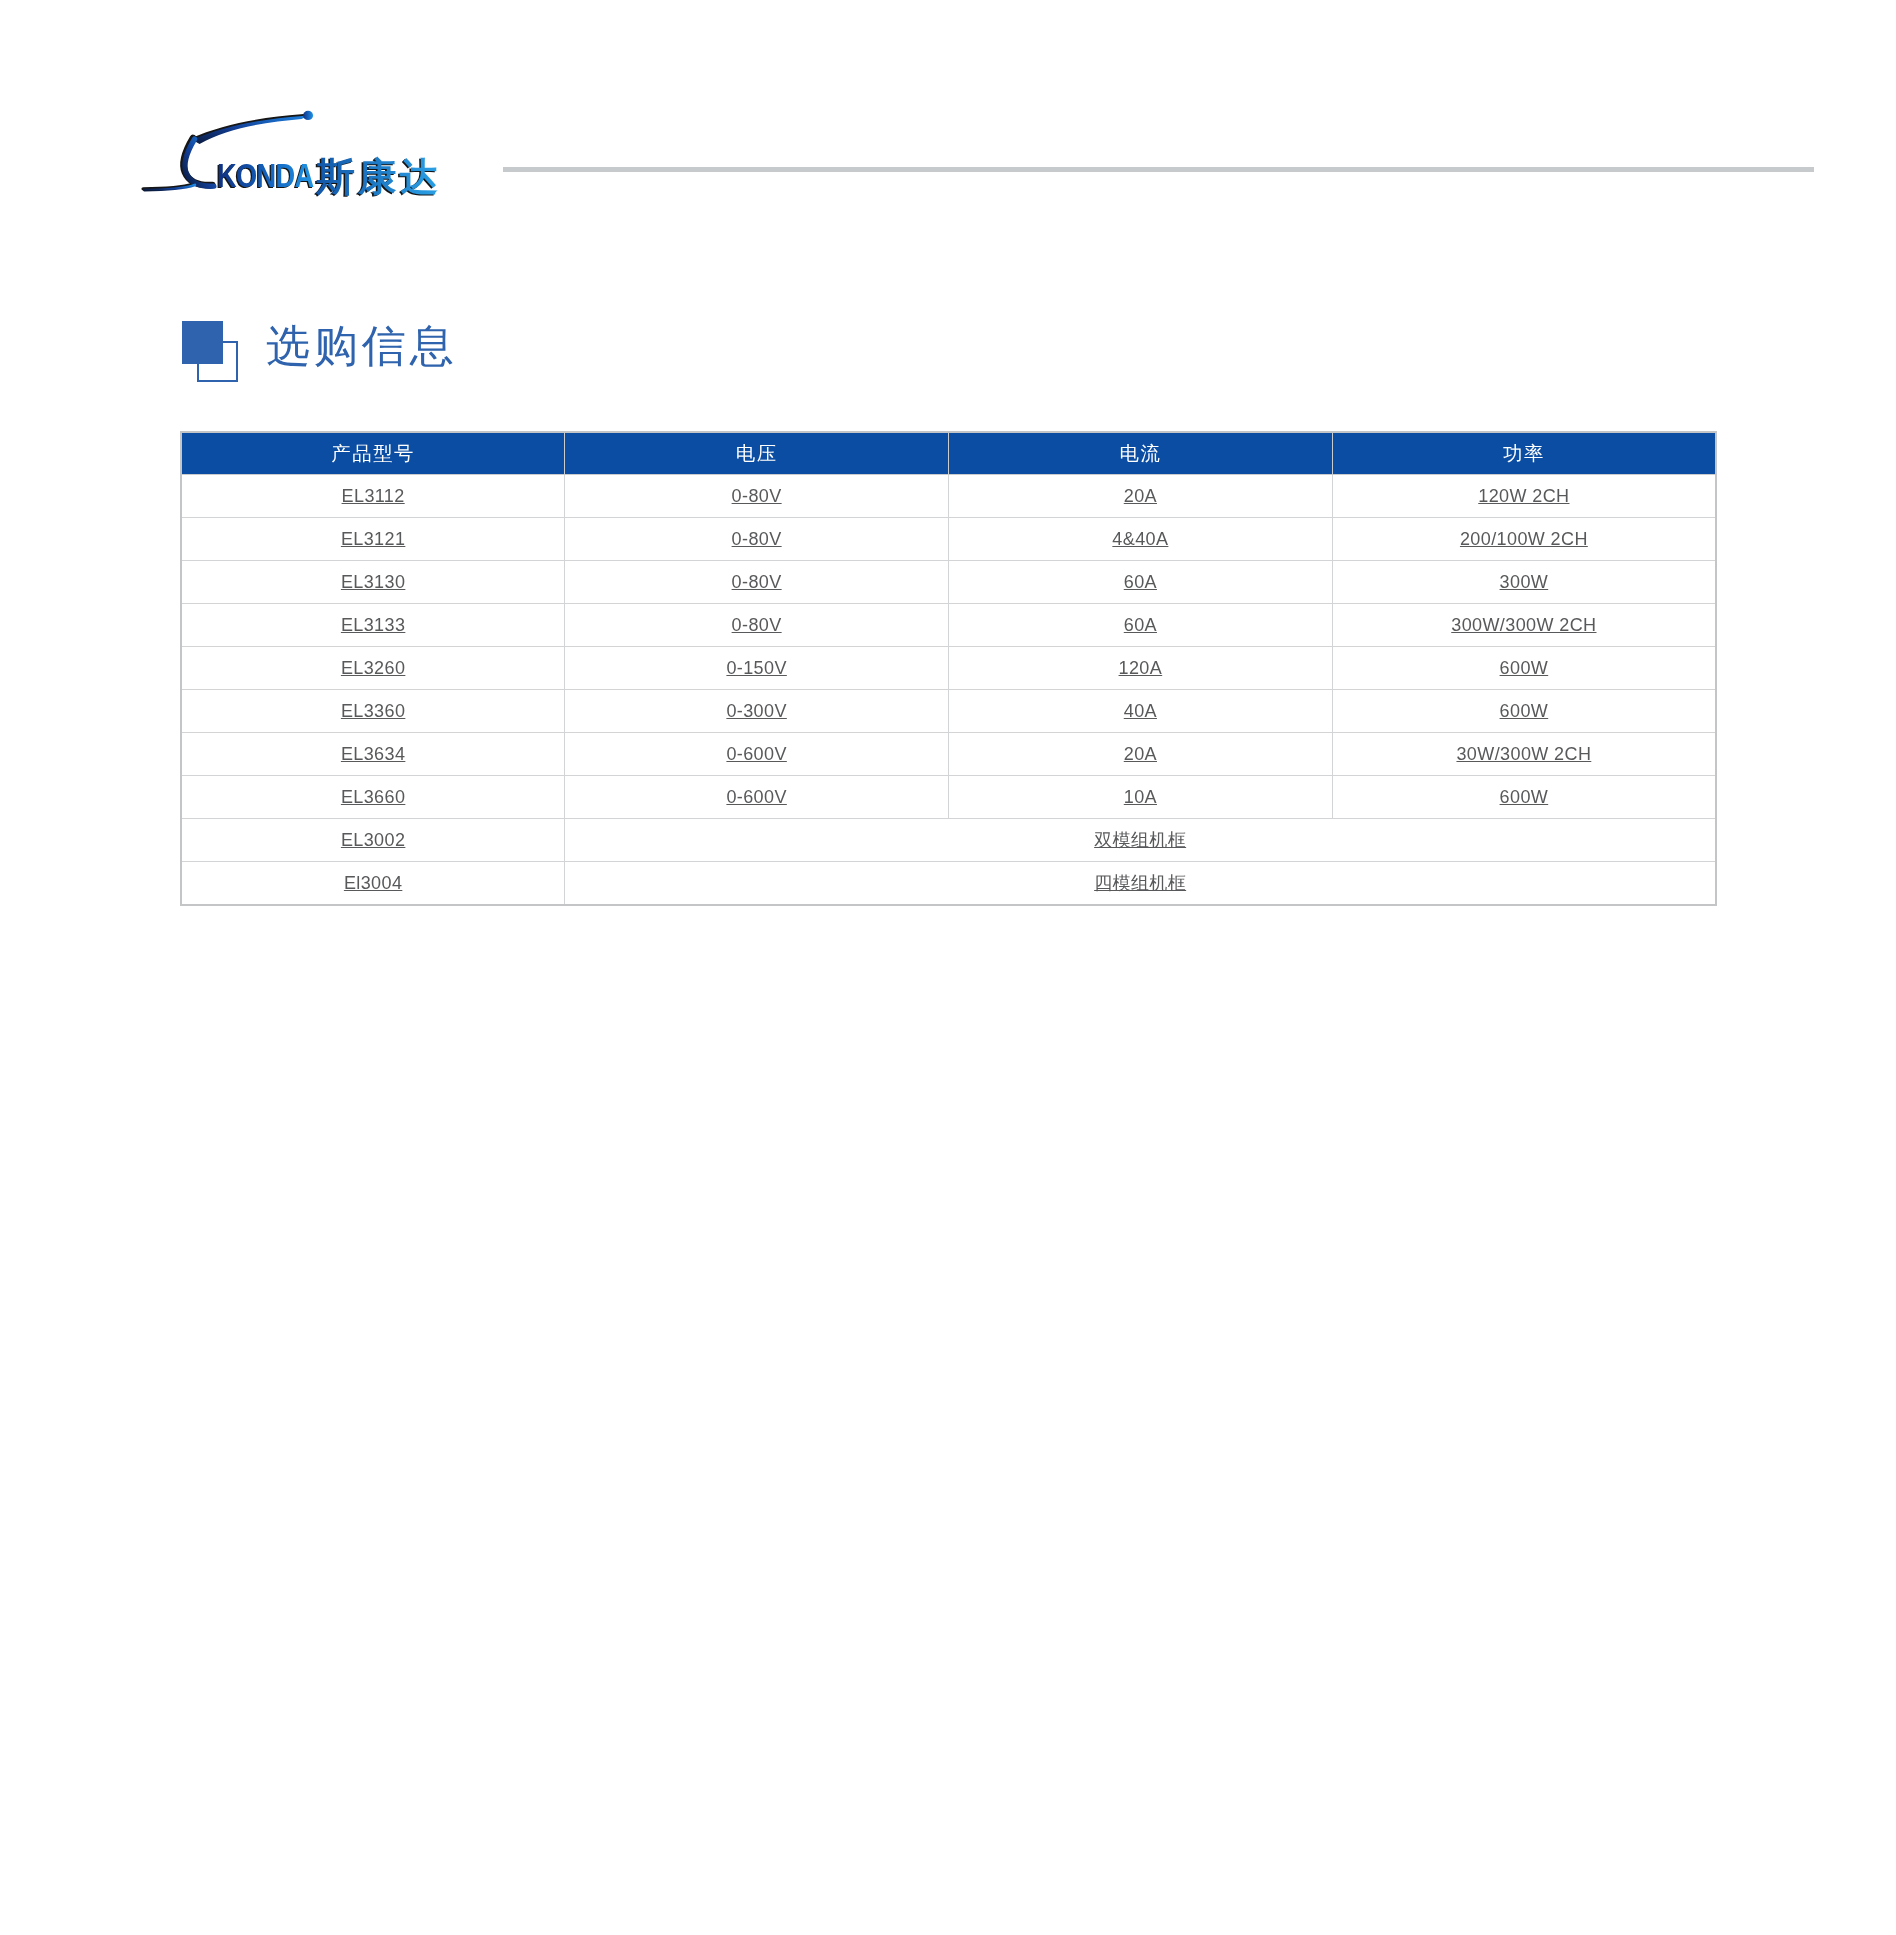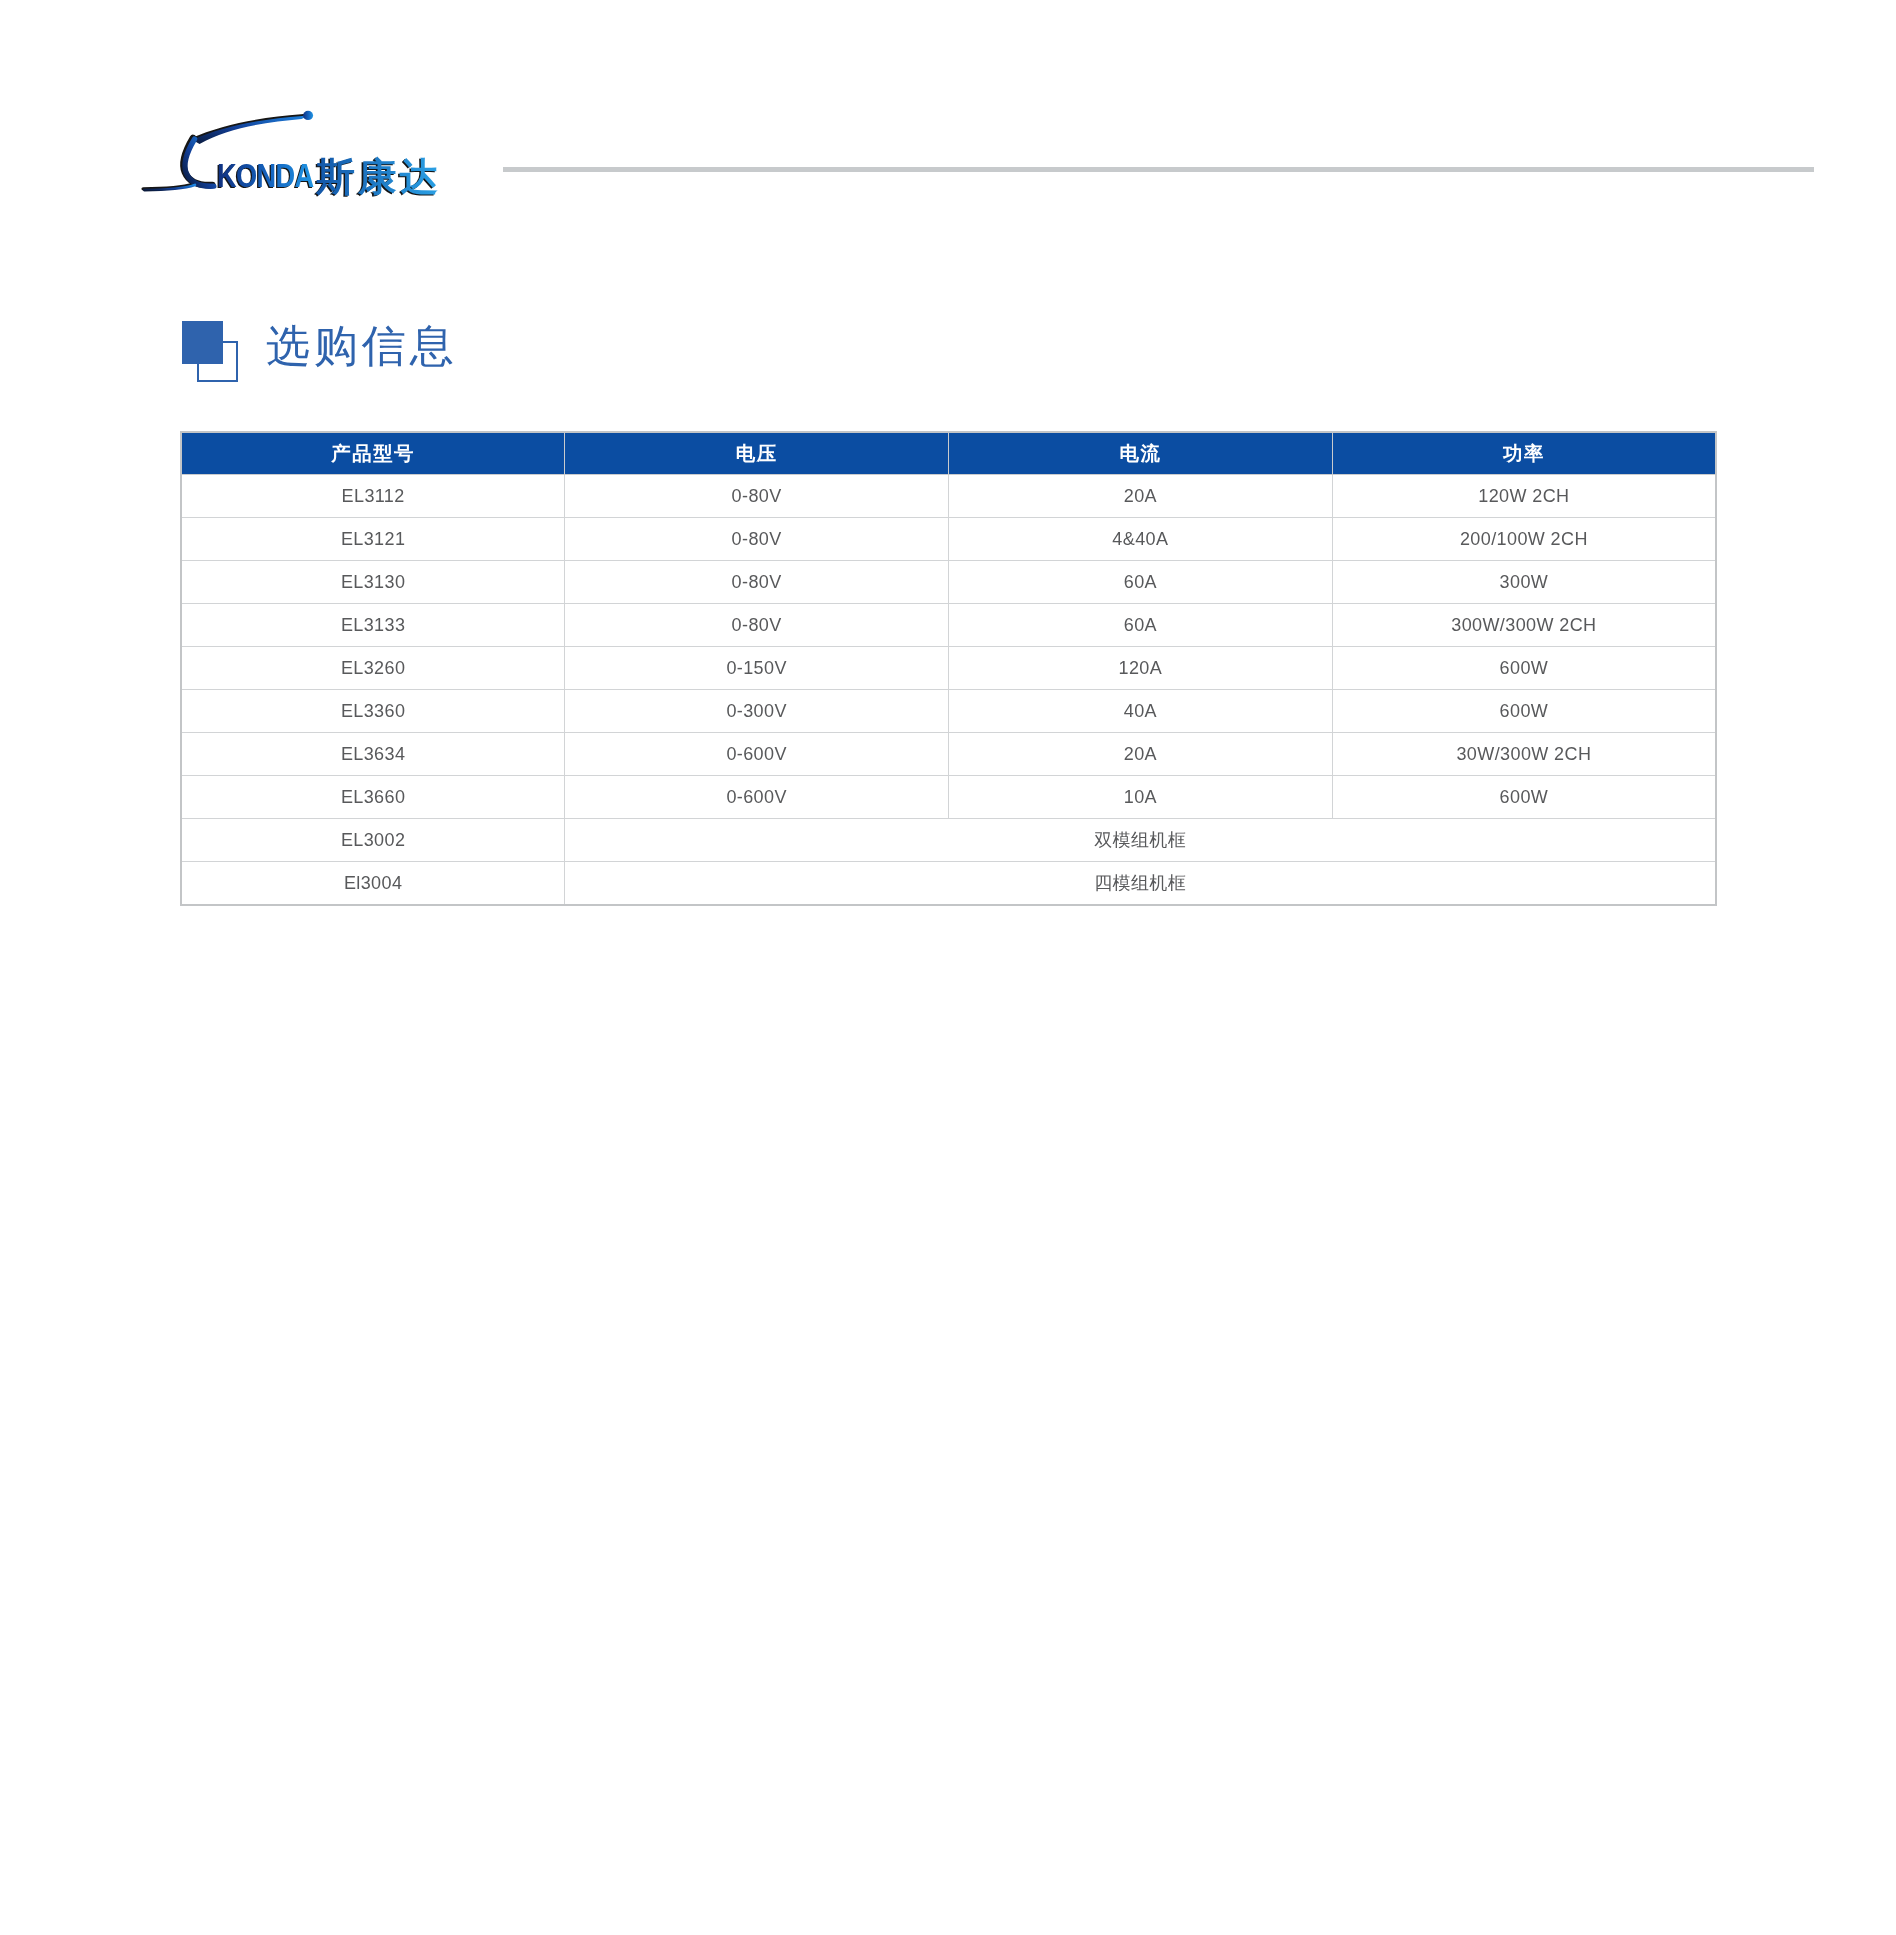--- a/index.html
+++ b/index.html
@@ -29,28 +29,28 @@
     font-weight:500;letter-spacing:3.9px;white-space:nowrap;
   }
   
   .ptable{
     position:absolute;left:180px;top:431px;width:1537px;
     border-collapse:collapse;table-layout:fixed;
     border:2.3px solid #c3c5c7;
   }
   .ptable th{
     background:#0b4da2;color:#ffffff;
-    font-size:19.4px;font-weight:700;letter-spacing:1.5px;
+    font-size:19.4px;font-weight:400;letter-spacing:1.5px;
     height:41px;padding:0;text-align:center;vertical-align:middle;
     border:1.9px solid #c9cbcd;
   }
   .ptable td{
     font-size:18px;color:#58595b;letter-spacing:0.4px;
     height:42px;padding:0;text-align:center;vertical-align:middle;
-    border:1.9px solid #d2d4d6;background:#ffffff;
+    border:1.9px solid #d2d4d6;background:#ffffff;text-decoration:underline;
   }
 </style>
 </head>
 <body>
 
 <div class="page">
 
   <svg class="logo-svg" viewBox="0 0 815 290" aria-hidden="true">
     <defs>
       <linearGradient id="gBlue" x1="0" y1="0" x2="1" y2="0">

